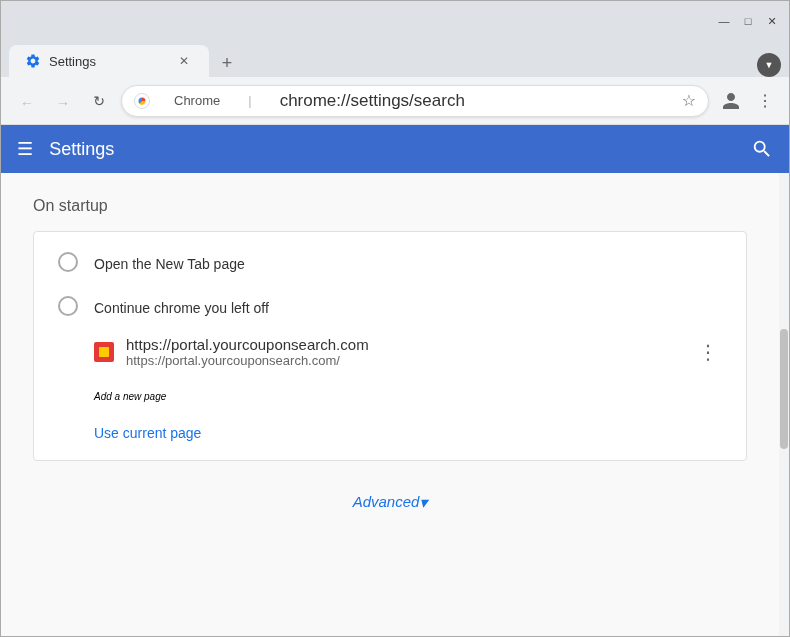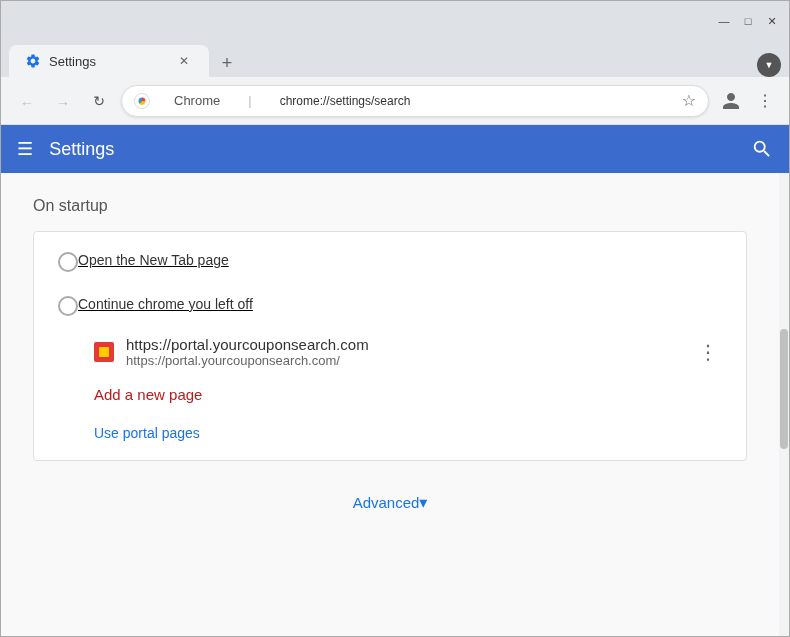--- a/index.html
+++ b/index.html
@@ -20,21 +20,21 @@
     .tab-favicon { width: 16px; height: 16px; color: #1a73e8; }
     .tab-label { font-size: 13px; color: #333; flex: 1; }
     .tab-close { width: 18px; height: 18px; border-radius: 50%; display: flex; align-items: center; justify-content: center; cursor: pointer; font-size: 12px; color: #666; }
     .tab-new { width: 28px; height: 28px; display: flex; align-items: center; justify-content: center; cursor: pointer; font-size: 18px; color: #666; margin-left: 4px; border-radius: 50%; }
 
     
     .address-bar { height: 48px; background: #f1f3f4; display: flex; align-items: center; padding: 0 12px; gap: 8px; border-bottom: 1px solid #ddd; }
     .nav-btn { width: 28px; height: 28px; border-radius: 50%; display: flex; align-items: center; justify-content: center; cursor: pointer; color: #555; font-size: 14px; }
     .nav-btn.disabled { color: #bbb; cursor: default; }
     .address-input { flex: 1; height: 32px; background: white; border-radius: 16px; display: flex; align-items: center; padding: 0 12px; gap: 24px; border: 1px solid #ddd; box-shadow: 0 1px 3px rgba(0,0,0,0.1); }
-    .addr-text { font-size: 12px; color: #333; flex: 1; }
+    .addr-text { font-size: 17px; color: #333; flex: 1; }
     .addr-star { color: #666; font-size: 16px; cursor: pointer; margin-left: 8px; }
     .addr-user { width: 28px; height: 28px; border-radius: 50%; display: flex; align-items: center; justify-content: center; cursor: pointer; color: #555; font-size: 18px; }
     .addr-menu { font-size: 16px; color: #555; cursor: pointer; padding: 4px; }
 
     
     .settings-header { height: 48px; background: #3b6bcc; display: flex; align-items: center; padding: 0 16px; }
     .menu-icon { color: white; font-size: 18px; cursor: pointer; margin-right: 16px; }
     .settings-title { color: white; font-size: 18px; font-weight: 500; flex: 1; }
 
     
@@ -45,42 +45,42 @@
     .watermark { position: absolute; top: 50%; left: 50%; transform: translate(-50%, -50%); opacity: 0.08; pointer-events: none; font-size: 120px; font-weight: bold; color: #cc6633; z-index: 0; white-space: nowrap; }
 
     
     .scrollbar { width: 10px; background: #f1f3f4; display: flex; flex-direction: column; }
     .scrollbar-thumb { width: 8px; height: 120px; background: #c0c0c0; border-radius: 4px; margin: 156px auto 0; }
 
     
     .section-title { font-size: 16px; color: #555; margin-bottom: 16px; font-weight: 400; position: relative; z-index: 1; }
     .options-card { background: white; border-radius: 4px; border: 1px solid #e0e0e0; padding: 8px 0; margin-bottom: 16px; position: relative; z-index: 1; }
 
-    .radio-item { display: flex; align-items: flex-start; padding: 12px 24px; cursor: pointer; text-decoration: underline; }
+    .radio-item { display: flex; align-items: flex-end; padding: 12px 24px; gap: 16px; cursor: pointer; }
     .radio-circle { width: 20px; height: 20px; border-radius: 50%; border: 2px solid #aaa; display: flex; align-items: center; justify-content: center; flex-shrink: 0; }
     .radio-circle.selected { border-color: #1a73e8; }
     .radio-circle.selected::after { content: ''; width: 10px; height: 10px; background: #1a73e8; border-radius: 50%; }
     .radio-label { font-size: 14px; color: #333; }
 
     .url-entry { display: flex; align-items: center; padding: 8px 24px 8px 60px; gap: 12px; }
     .url-favicon { width: 20px; height: 20px; background: #e53935; border-radius: 2px; flex-shrink: 0; display: flex; align-items: center; justify-content: center; }
     .url-favicon-inner { width: 10px; height: 10px; background: #ffcc00; border-radius: 1px; }
     .url-texts { flex: 1; }
     .url-primary { font-size: 15px; color: #333; }
     .url-secondary { font-size: 13px; color: #666; }
     .url-menu-btn { color: #666; cursor: pointer; font-size: 20px; padding: 4px; }
 
     .add-page-btn { padding: 10px 24px 10px 60px; }
-    .add-page-link { color: #b91c1c; font-size: 15px; cursor: pointer; text-decoration: none; }
+    .add-page-link { color: #000000; font-size: 10px; cursor: pointer; text-decoration: none; font-style: italic; }
 
     .use-current-btn { padding: 10px 24px 10px 60px; }
     .use-current-link { color: #1a73e8; font-size: 14px; cursor: pointer; }
 
     
-    .advanced-section { display: flex; justify-content: center; align-items: center; padding: 16px; gap: 0; position: relative; z-index: 1; }
+    .advanced-section { display: flex; justify-content: center; padding: 16px; gap: 0; position: relative; z-index: 1; font-style: italic; }
     .advanced-text { font-size: 15px; color: #1a73e8; cursor: pointer; }
     .advanced-arrow { color: #1a73e8; font-size: 16px; cursor: pointer; }
 
     
     .gear-icon { width: 16px; height: 16px; fill: #1a73e8; }
   </style>
 </head>
 <body>
 
 <div class="browser-frame">
@@ -175,21 +175,21 @@
             <div class="url-secondary">https://portal.yourcouponsearch.com/</div>
           </div>
           <div class="url-menu-btn">⋮</div>
         </div>
 
         <div class="add-page-btn">
           <a class="add-page-link" href="#">Add a new page</a>
         </div>
 
         <div class="use-current-btn">
-          <span class="use-current-link">Use portal pages</span>
+          <span class="use-current-link">Use current page</span>
         </div>
 
       </div>
 
       <div class="advanced-section">
         <span class="advanced-text">Advanced</span>
         <span class="advanced-arrow">▾</span>
       </div>
 
     </div>

